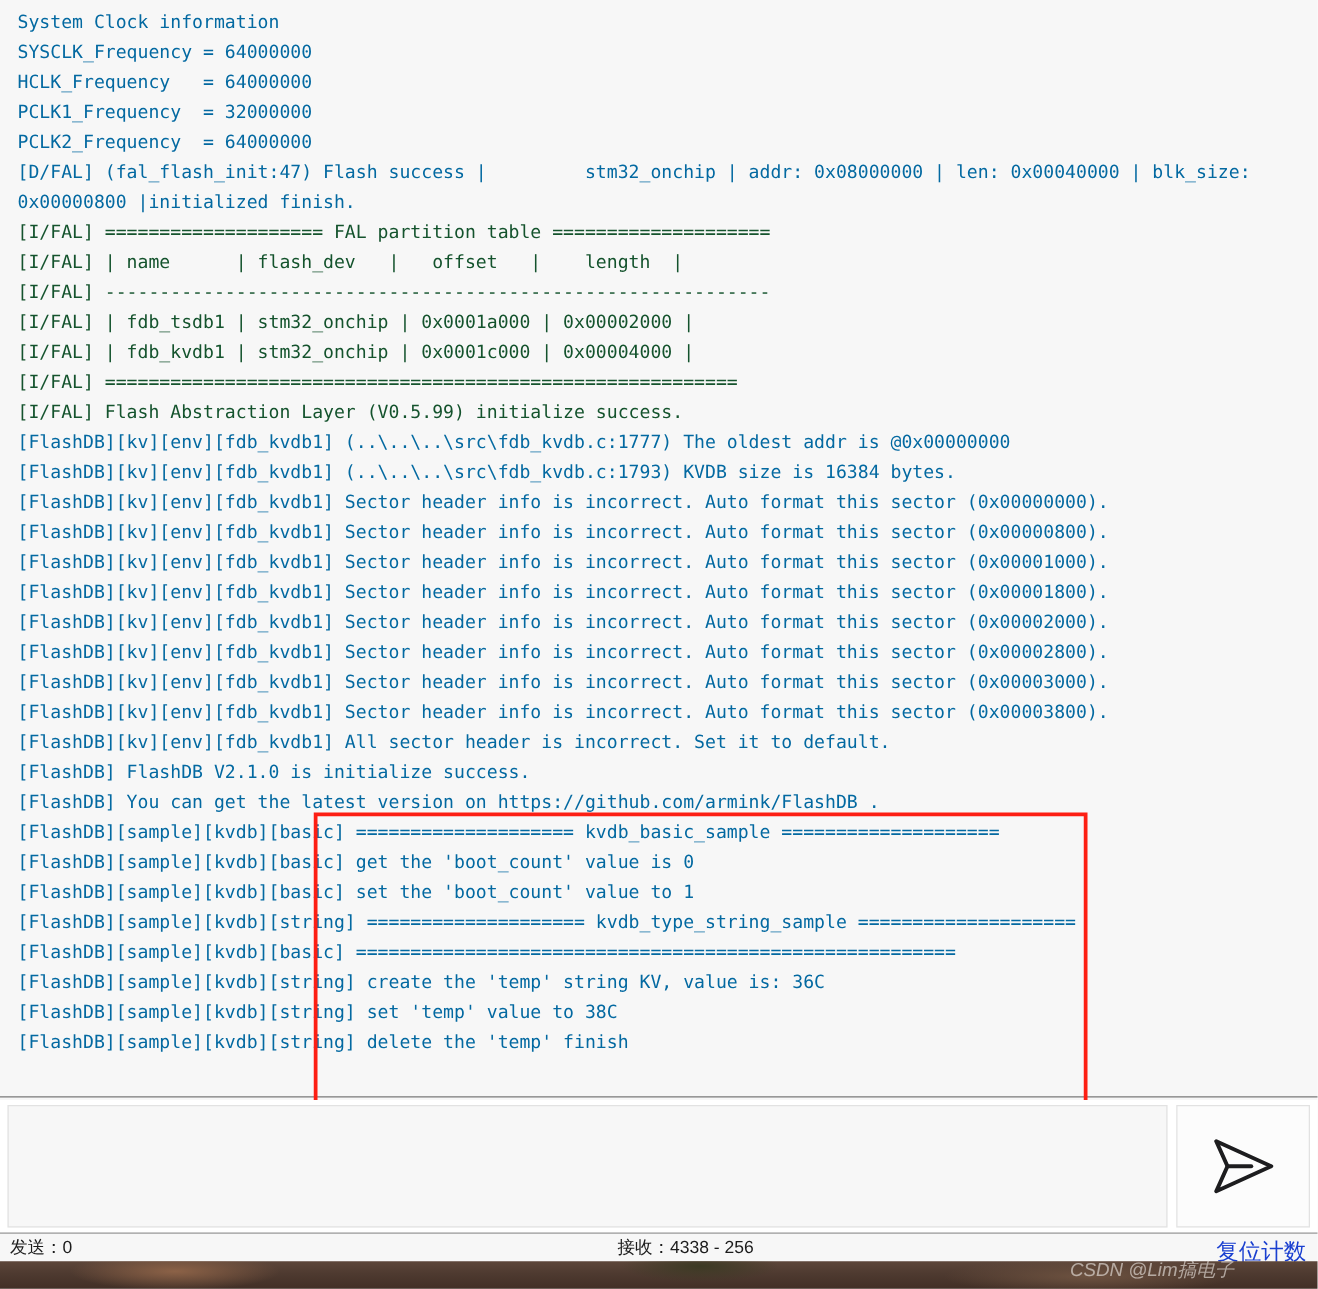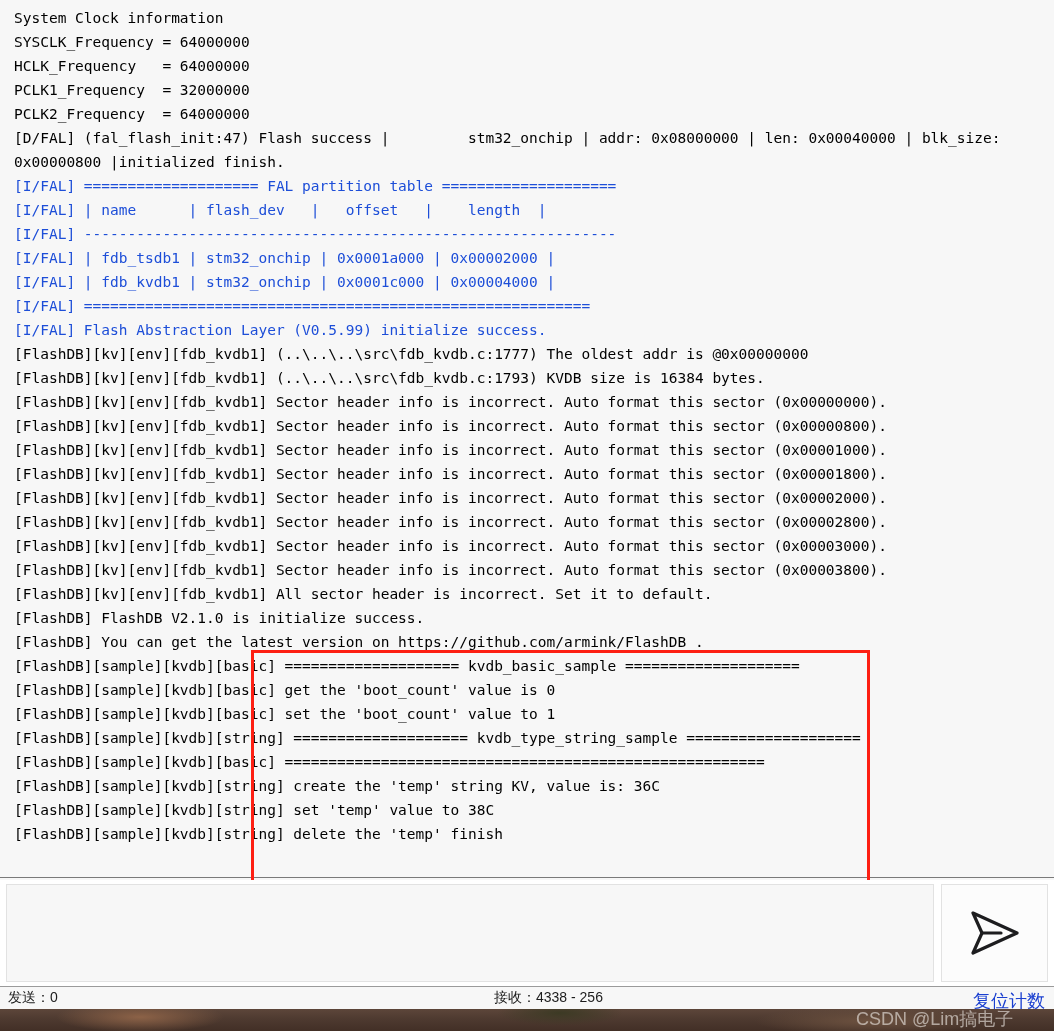--- a/index.html
+++ b/index.html
@@ -32,24 +32,24 @@
     box-sizing: border-box;
     overflow: hidden;
     padding: 6px 0 0 14px;
   }
   .log-line {
     font-family: "DejaVu Sans Mono", monospace;
     font-size: 14.5px;
     line-height: 24px;
     height: 24px;
     white-space: pre;
-    color: #000000;
+    color: #0369a1;
     letter-spacing: 0px;
   }
-  .log-line.green { color: #1d4ed8; }
+  .log-line.green { color: #14532d; }
 
   
   #annotation-box {
     position: absolute;
     left: 251px;
     top: 650px;
     width: 619px;
     height: 268px;
     border: 3px solid #fd1f13;
     box-sizing: border-box;
@@ -138,24 +138,25 @@
       radial-gradient(ellipse 120px 22px at 140px 8px, #8c6247 0%, rgba(140,98,71,0) 70%),
       radial-gradient(ellipse 90px 18px at 560px 4px, #3c3a24 0%, rgba(60,58,36,0) 70%),
       radial-gradient(ellipse 160px 20px at 870px 12px, #6d5240 0%, rgba(109,82,64,0) 72%),
       linear-gradient(180deg, #5d463a 0%, #4e3a30 45%, #422f26 100%);
   }
   #watermark {
     position: absolute;
     left: 856px;
     top: 1007px;
     font-family: "Liberation Sans", sans-serif;
-    font-size: 18px;
+    font-size: 15px;
     color: rgba(235, 230, 226, 0.62);
     white-space: nowrap;
     pointer-events: none;
+    font-style: italic;
   }
 </style>
 </head>
 <body>
 
 <div id="app">
 
   <div id="log-area">
       <div class="log-line">System Clock information</div>
       <div class="log-line">SYSCLK_Frequency = 64000000</div>

